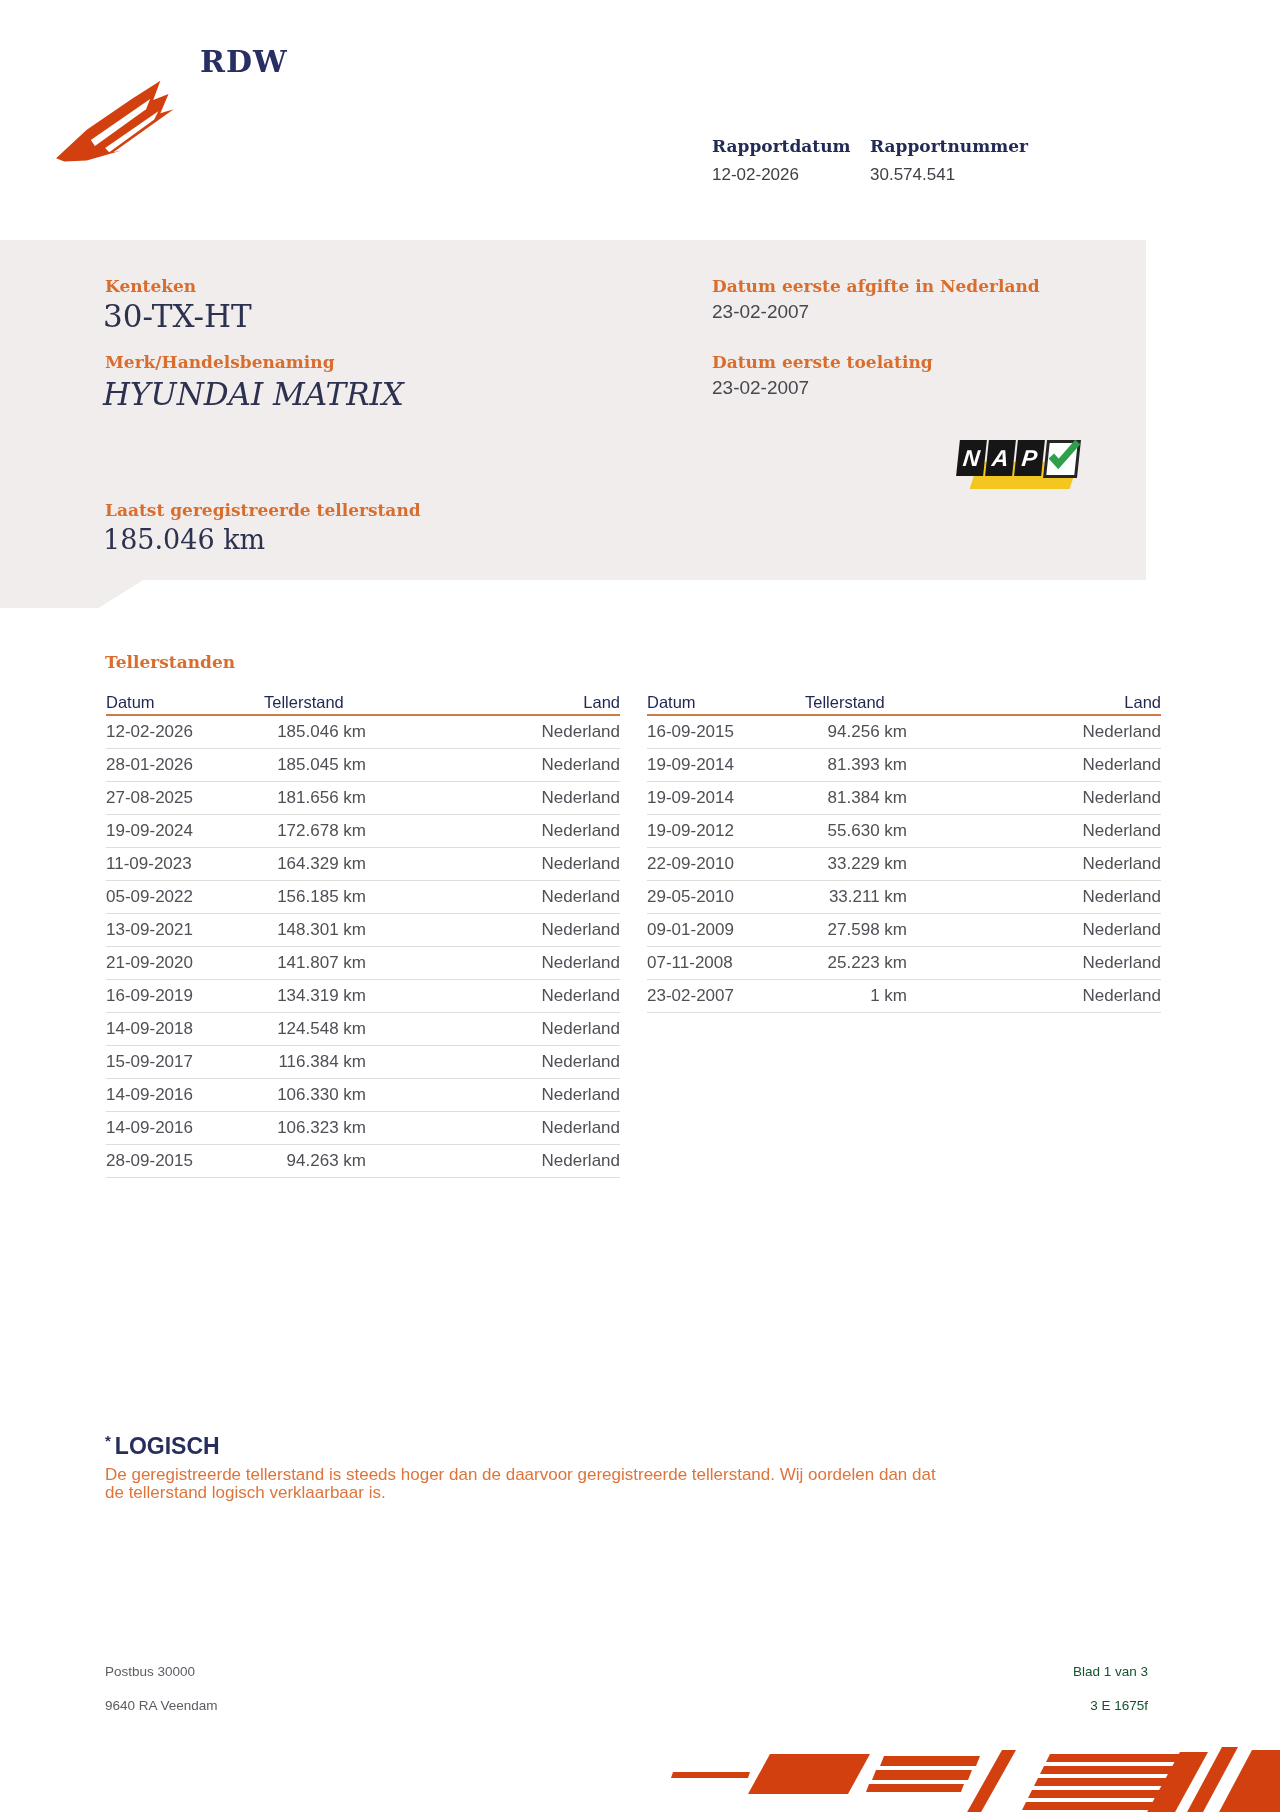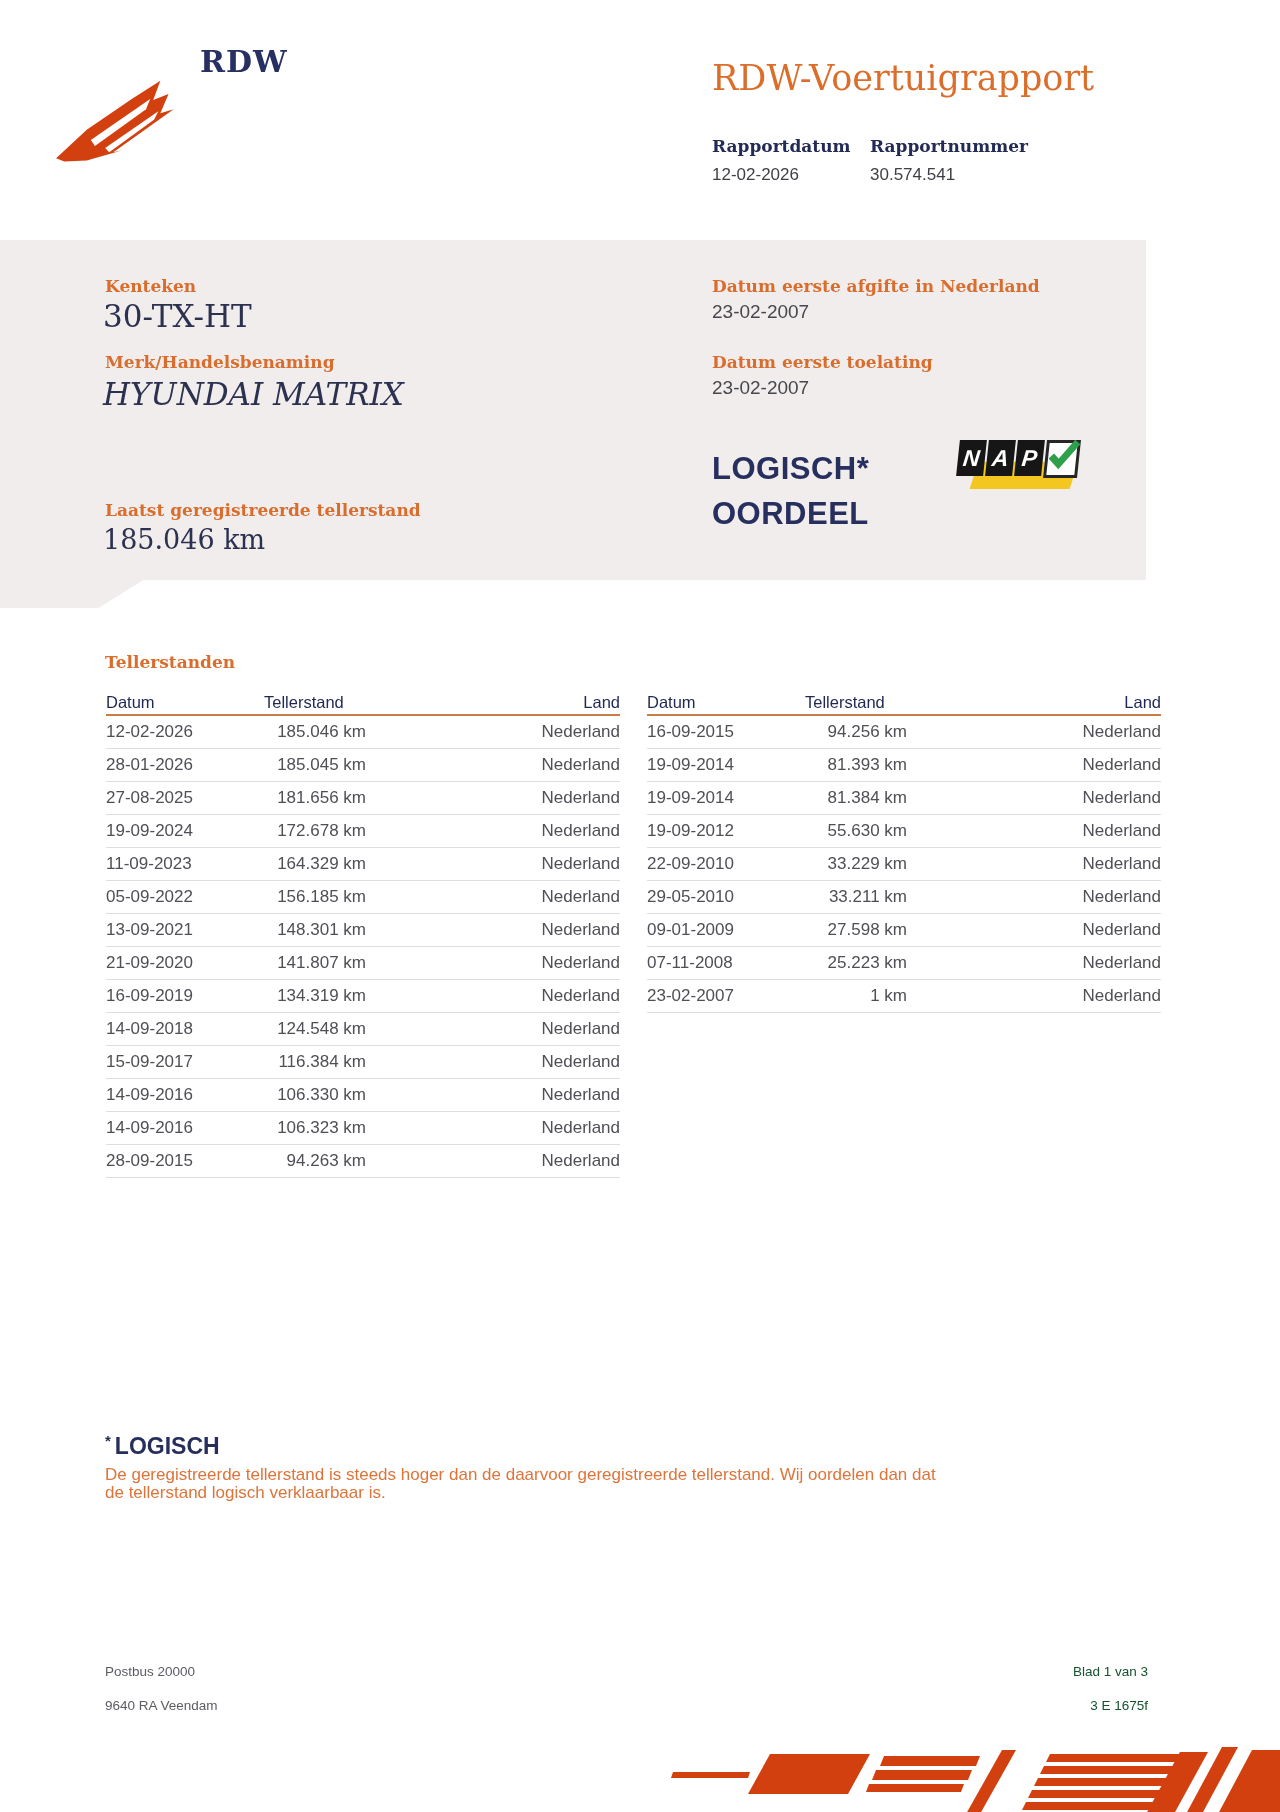--- a/index.html
+++ b/index.html
@@ -84,21 +84,20 @@
 <body>
 
 <div class="page">
 
   <svg class="logo-feather" viewBox="0 0 135 85" xmlns="http://www.w3.org/2000/svg">
     <path d="M4 80 L34 52 L78 22 L106 4 L99 23 L114 17 L106 36 L119 32 L60 74 L69 72 L34 82 L12 83 Z" fill="#D2400F"></path>
     <path d="M38 62 L96 22 L92 32 L42 68 Z" fill="#ffffff"></path>
     <path d="M52 70 L104 34 L100 42 L56 74 Z" fill="#ffffff"></path>
   </svg>
   <div class="logo-text">RDW</div>
-  <div class="doc-title">RDW-Voertuigrapport</div>
 
   <div class="meta">
     <div class="col">
       <div class="lbl">Rapportdatum</div>
       <div class="val">12-02-2026</div>
     </div>
     <div class="col second">
       <div class="lbl">Rapportnummer</div>
       <div class="val">30.574.541</div>
     </div>
@@ -113,24 +112,20 @@
 
     <div class="gb-label teller-label">Laatst geregistreerde tellerstand</div>
     <div class="gb-serif teller-value">185.046 km</div>
 
     <div class="gb-label afgifte-label">Datum eerste afgifte in Nederland</div>
     <div class="gb-sans afgifte-value">23-02-2007</div>
 
     <div class="gb-label toelating-label">Datum eerste toelating</div>
     <div class="gb-sans toelating-value">23-02-2007</div>
 
-    <div class="oordeel">
-      <div>LOGISCH*</div>
-      <div>OORDEEL</div>
-    </div>
 
     <div class="nap">
       <div class="nap-yellow"></div>
       <div class="nap-boxes">
         <div class="nap-letter">N</div>
         <div class="nap-letter">A</div>
         <div class="nap-letter">P</div>
         <div class="nap-checkbox">
           <svg width="32" height="32" viewBox="0 0 32 32">
             <path d="M5 17 L13 25 L30 3" stroke="#2EA04C" stroke-width="7" fill="none"></path>
@@ -274,21 +269,21 @@
           <span class="c1">1 km</span>
           <span class="c2">Nederland</span>
         </div>
       </div>
   </div>
 
   <div class="footnote-title"><span class="ast">*</span><span>LOGISCH</span></div>
   <div class="footnote-text">De geregistreerde tellerstand is steeds hoger dan de daarvoor geregistreerde tellerstand. Wij oordelen dan dat de tellerstand logisch verklaarbaar is.</div>
 
   <div class="footer-col footer-left">
-    <div>Postbus 20000</div>
+    <div>Postbus 30000</div>
     <div>9640 RA Veendam</div>
   </div>
   <div class="footer-col footer-right">
     <div>Blad 1 van 3</div>
     <div>3 E 1675f</div>
   </div>
 
   <div class="wing">
     <svg width="662" height="70" viewBox="0 0 662 70" xmlns="http://www.w3.org/2000/svg">
       <g fill="#D2400F">

